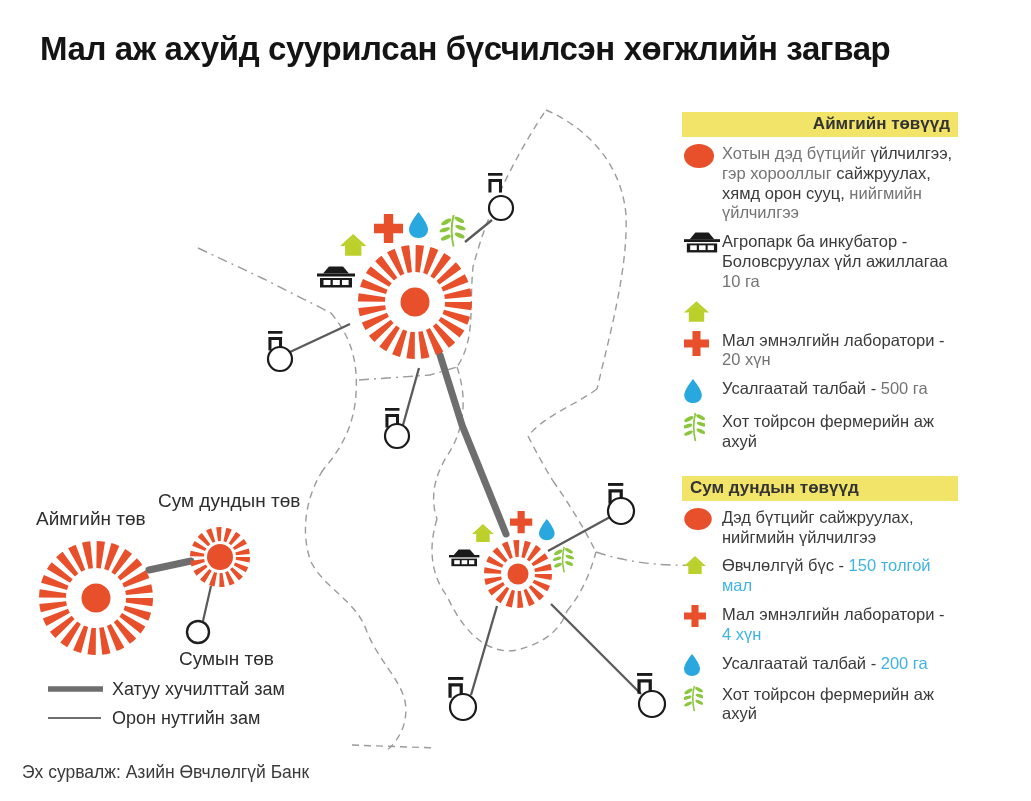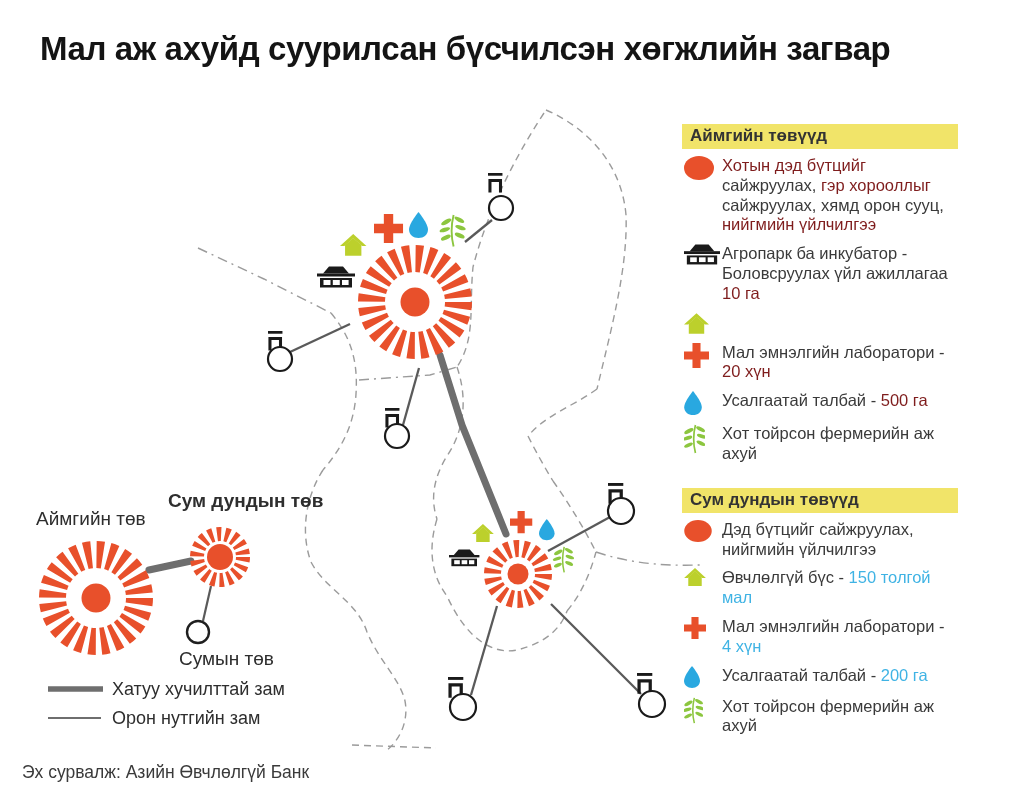--- a/index.html
+++ b/index.html
@@ -6,29 +6,29 @@
   .canvas { position:relative; width:958px; height:801px; background:#ffffff;
             font-family:"Liberation Sans", sans-serif; overflow:hidden;padding-left:17px; }
   .title { position:absolute; left:40px; top:30px; font-size:33px; font-weight:bold;
            color:#141414; letter-spacing:-0.4px; white-space:nowrap; }
   .map-svg { position:absolute; left:0; top:0; }
   .lbl { position:absolute; font-size:19px; color:#2e2e2e; white-space:nowrap; }
   .lbl-road { position:absolute; font-size:18px; color:#2e2e2e; white-space:nowrap; }
   .panel { position:absolute; left:682px; top:112px; width:276px; }
   .sec-header { background:#F1E469; font-weight:bold; font-size:17px; color:#333333;
                 padding:2px 8px 3px; box-sizing:border-box; width:276px; margin-top:24px; }
-  .sec-header.first { margin-top:12px; }
+  .sec-header.first { margin-top:0;text-align:right; }
   .item { display:flex; align-items:flex-start; margin-top:9px; }
   .item.tight { margin-top:7px; }
   .icon-slot { width:40px; flex:0 0 40px; padding-left:2px; box-sizing:border-box; }
   .icon-slot svg { display:block; }
   .item-text { margin:0; font-size:16.5px; line-height:1.2; color:#3A3A3A; width:292px; }
   .item-text.w-narrow { width:252px; }
   .item-text.w-mid { width:270px; }
-  .seg-orange { color:#7f1d1d; }
+  .seg-orange { color:#737373; }
   .seg-blue { color:#3FB3E4; }
   .seg-dark { color:#3A3A3A; }
   .source { position:absolute; left:22px; top:762px; font-size:17.5px; color:#3A3A3A; white-space:nowrap; }
 </style>
 </head>
 <body>
 
 <div class="canvas">
 
   <div class="title">Мал аж ахуйд суурилсан бүсчилсэн хөгжлийн загвар</div>
@@ -164,37 +164,37 @@
         <circle cx="220" cy="557" r="23" fill="none" stroke="#E8502B" stroke-width="14" stroke-dasharray="4.25 3.8"></circle>
         <circle cx="220" cy="557" r="13" fill="#E8502B"></circle>
       </g>
       <circle cx="198" cy="632" r="11" fill="#ffffff" stroke="#1F1F1F" stroke-width="2.4"></circle>
       <line x1="48" y1="689" x2="103" y2="689" stroke="#6E6E6E" stroke-width="5.5"></line>
       <line x1="48" y1="718" x2="101" y2="718" stroke="#6E6E6E" stroke-width="1.8"></line>
     </g>
   </svg>
 
   <div class="lbl" style="left:36px; top:508px;">Аймгийн төв</div>
-  <div class="lbl" style="left:168px; top:490px;font-weight:bold;">Сум дундын төв</div>
+  <div class="lbl" style="left:158px; top:490px;">Сум дундын төв</div>
   <div class="lbl" style="left:163px; top:648px;margin-left:16px;">Сумын төв</div>
   <div class="lbl-road" style="left:112px; top:679px;">Хатуу хучилттай зам</div>
   <div class="lbl-road" style="left:112px; top:708px;">Орон нутгийн зам</div>
 
   <div class="panel">
 
     <div class="sec-header first">Аймгийн төвүүд</div>
 
     <div class="item tight">
       <span class="icon-slot">
           <svg width="30" height="24" viewBox="0 0 30 24">
             <use href="#ic-dot"></use>
           </svg>
         </span>
       <p class="item-text w-narrow">
-        <span class="seg-orange">Хотын дэд бүтцийг</span><span class="seg-dark"> сайжруулах, </span><span class="seg-orange">гэр хорооллыг</span><span class="seg-dark"> сайжруулах, хямд орон сууц, </span><span class="seg-orange">нийгмийн үйлчилгээ</span>
+        <span class="seg-orange">Хотын дэд бүтцийг</span><span class="seg-dark"> үйлчилгээ, </span><span class="seg-orange">гэр хорооллыг</span><span class="seg-dark"> сайжруулах, хямд орон сууц, </span><span class="seg-orange">нийгмийн үйлчилгээ</span>
       </p>
     </div>
 
     <div class="item">
       <span class="icon-slot">
           <svg width="36" height="21" viewBox="0 0 38 22">
             <use href="#ic-agropark"></use>
           </svg>
         </span>
       <p class="item-text w-mid">

